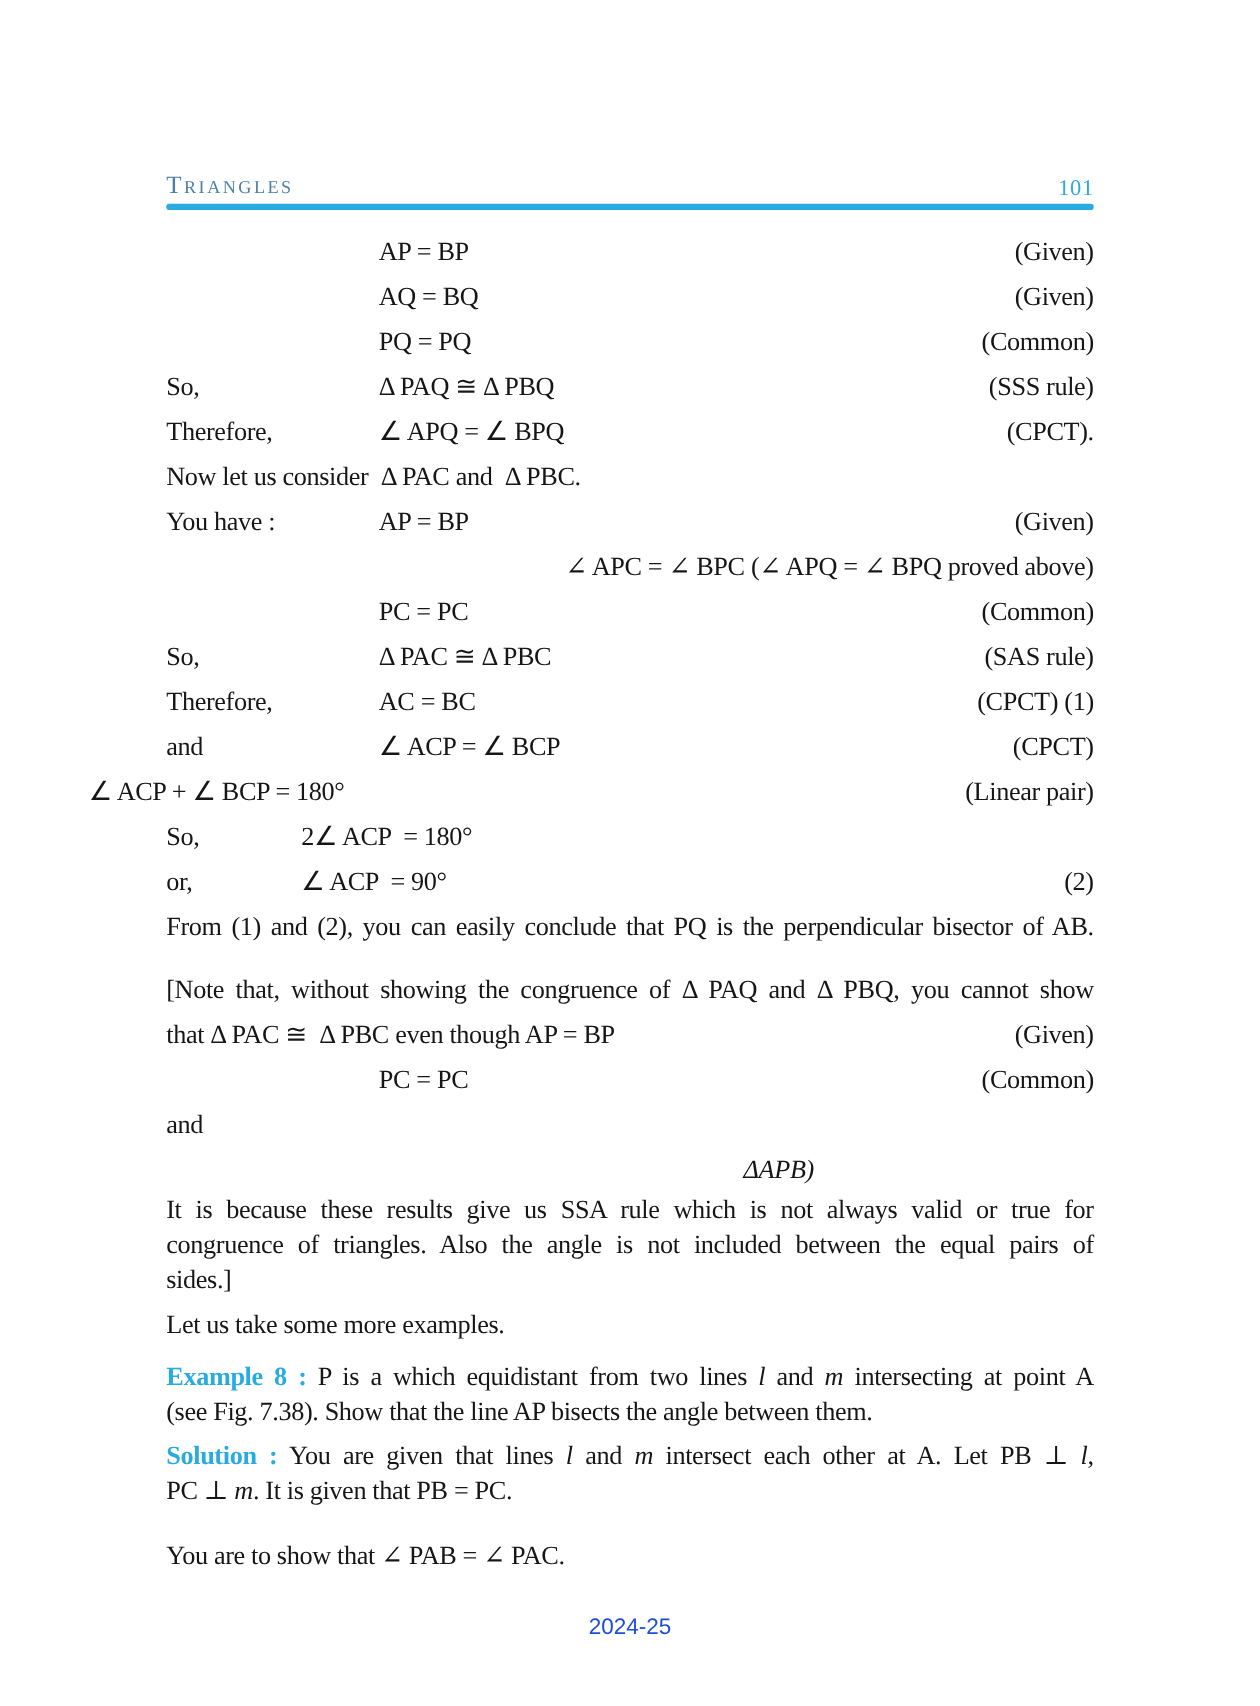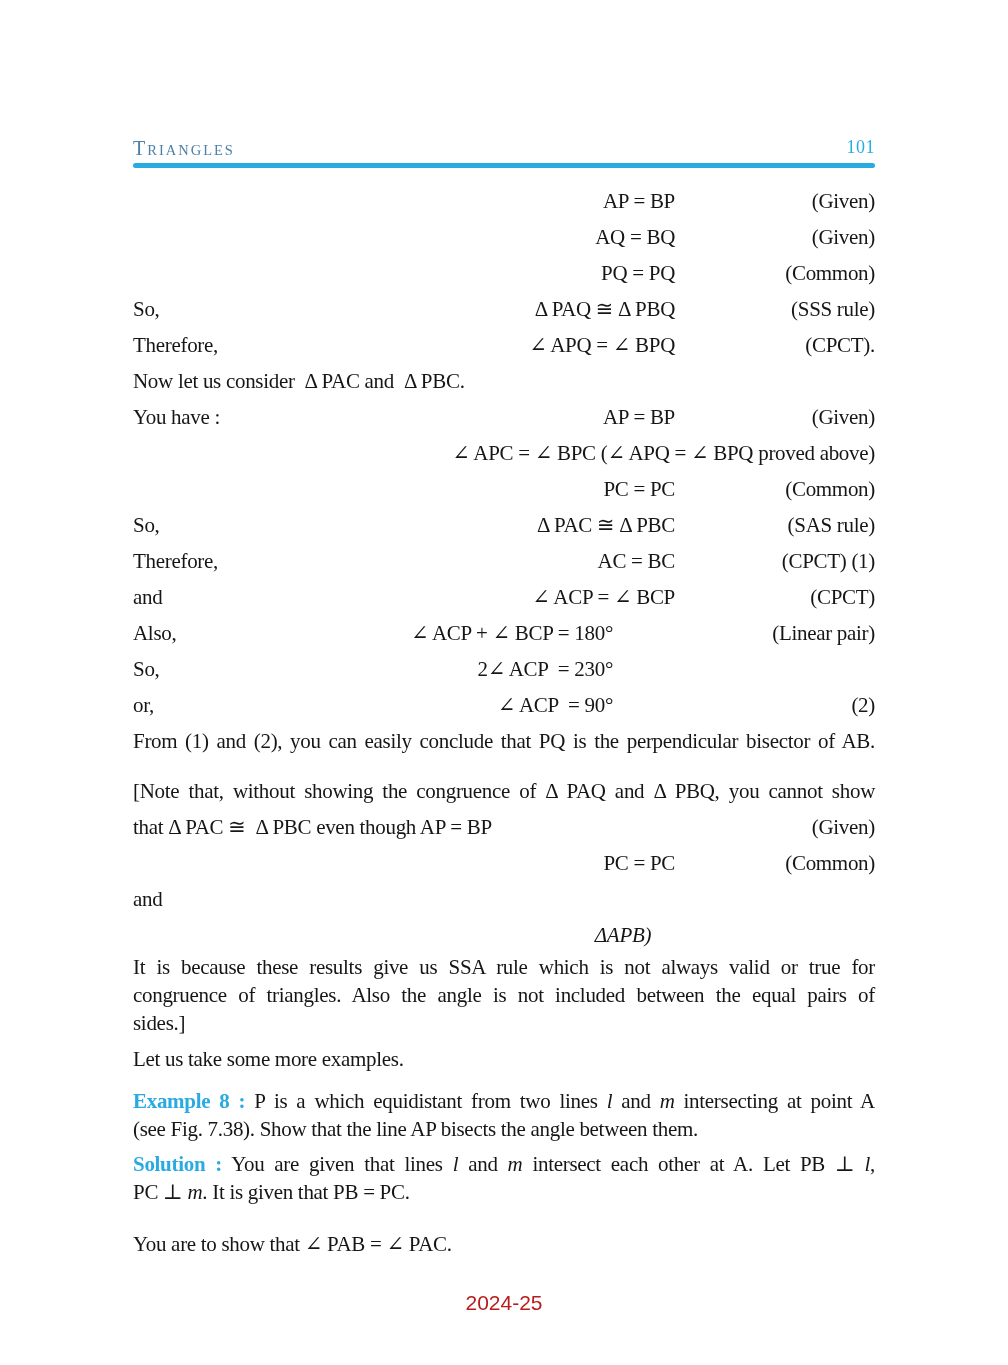--- a/index.html
+++ b/index.html
@@ -23,21 +23,21 @@
   .content{
     position:absolute;
     left:133px;
     top:0;
     width:742px;
   }
   
   .running-head{
     display:flex;
     justify-content:space-between;
-    align-items:flex-start;
+    align-items:flex-end;
     padding-top:137px;
   }
   .chapter-title{
     color:var(--header-blue);
     letter-spacing:2px;
     font-size:14.5px;
     line-height:22px;
   }
   .chapter-title .cap{
     font-size:20px;
@@ -50,21 +50,21 @@
   .head-rule{
     height:5px;
     background:var(--accent);
     border-radius:2.5px;
     margin-top:2px;
   }
   
   .body-flow{margin-top:15px;}
   .row{display:flex;height:36px;line-height:36px;}
   .row .lbl{flex:0 0 170px;white-space:pre;}
-  .row .eq{flex:1 1 auto;text-align:right;white-space:pre;}
+  .row .eq{flex:1 1 auto;text-align:left;white-space:pre;font-family:Liberation Serif, serif;}
   .row .note{flex:0 0 200px;text-align:right;white-space:pre;}
   .row .wide{flex:1 1 auto;text-align:right;white-space:pre;}
   .row .lblwide{flex:1 1 auto;text-align:left;white-space:pre;}
   .row .ctr{flex:1 1 auto;text-align:center;padding-left:238px;white-space:pre;font-style:italic;}
   .row.eq-shift .eq{transform:translateX(-62px);}
   
   .tline{height:36px;line-height:36px;white-space:pre;}
   .tline36{height:36px;line-height:36px;}
   .pline{line-height:28px;}
   .jl{text-align:justify;text-align-last:justify;}
@@ -76,23 +76,23 @@
   .blue{color:var(--accent);font-weight:bold;}
   i{font-style:italic;}
   
   .footer{
     position:absolute;
     left:0;
     right:0;
     top:1291px;
     text-align:center;
     font-family:"Liberation Sans","DejaVu Sans",sans-serif;
-    font-size:21px;
+    font-size:18px;
     letter-spacing:0;
-    color:#b91c1c;
+    color:#1d4ed8;
   }
 </style>
 </head>
 <body>
 
 <div class="page">
   <div class="content">
 
     <div class="running-head">
       <div class="chapter-title"><span class="cap">T</span><span>RIANGLES</span></div>
@@ -153,27 +153,26 @@
         <span class="lbl">Therefore,</span>
         <span class="eq">AC = BC</span>
         <span class="note">(CPCT) (1)</span>
       </div>
       <div class="row">
         <span class="lbl">and</span>
         <span class="eq">∠ ACP = ∠ BCP</span>
         <span class="note">(CPCT)</span>
       </div>
       <div class="row eq-shift">
-        <span class="lbl">Also,</span>
         <span class="eq">∠ ACP + ∠ BCP = 180°</span>
         <span class="note">(Linear pair)</span>
       </div>
       <div class="row eq-shift">
         <span class="lbl">So,</span>
-        <span class="eq">2∠ ACP  = 230°</span>
+        <span class="eq">2∠ ACP  = 180°</span>
         <span class="note"></span>
       </div>
       <div class="row eq-shift">
         <span class="lbl">or,</span>
         <span class="eq">∠ ACP  = 90°</span>
         <span class="note">(2)</span>
       </div>
 
       <div class="tline36 jl">From (1) and (2), you can easily conclude that PQ is the perpendicular bisector of AB.</div>
 

